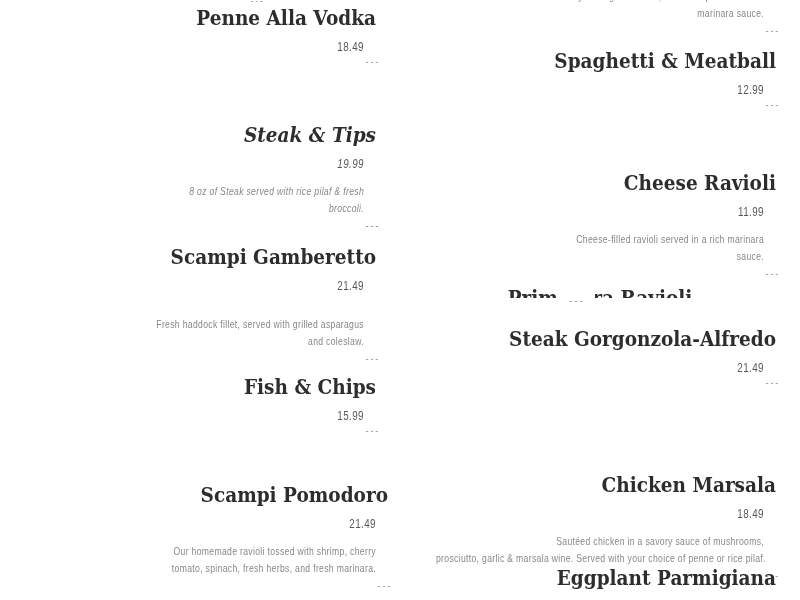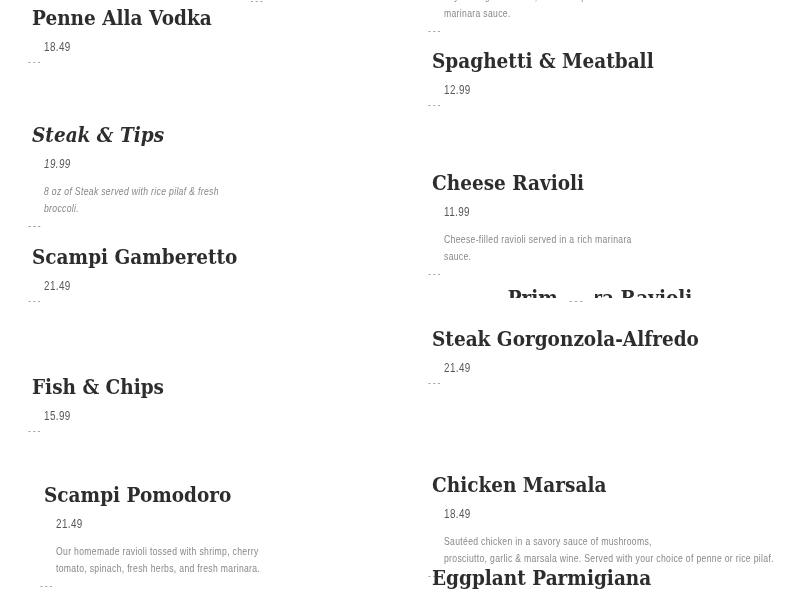--- a/index.html
+++ b/index.html
@@ -6,21 +6,21 @@
   body{
     width:800px;height:600px;overflow:hidden;background:#ffffff;
     position:relative;
     font-family:"Liberation Sans",sans-serif;
     -webkit-font-smoothing:antialiased;
   }
   .col{position:absolute;top:0;width:400px;height:600px;}
   .col-left{left:0;}
   .col-right{left:400px;}
 
-  .item{position:absolute;left:8px;width:100%;text-align:left;}
+  .item{position:absolute;left:0;width:100%;text-align:right;}
 
   .title{
     font-family:"DejaVu Serif","Liberation Serif",serif;
     font-weight:700;font-size:21px;line-height:22px;color:#2d2d2d;
     margin:0;transform:scaleX(.88);transform-origin:50% 50%;
     white-space:nowrap;
   }
   .price{
     margin-top:12px;font-size:12px;line-height:12px;color:#58585c;
     letter-spacing:.5px;transform:scaleX(.82);transform-origin:50% 50%;
@@ -76,20 +76,24 @@
     <div class="desc">
       <div class="dline">8 oz of Steak served with rice pilaf &amp; fresh</div>
       <div class="dline">broccoli.</div>
     </div>
     <div class="sep">---</div>
   </section>
 
   <section class="item pos-l2">
     <h2 class="title">Scampi Gamberetto</h2>
     <div class="price">21.49</div>
+    <div class="desc gap-lg">
+      <div class="dline">Fresh haddock fillet, served with grilled asparagus</div>
+      <div class="dline">and coleslaw.</div>
+    </div>
     <div class="sep">---</div>
   </section>
 
   <section class="item pos-l3">
     <h2 class="title">Fish &amp; Chips</h2>
     <div class="price">15.99</div>
     <div class="sep">---</div>
   </section>
 
   <section class="item pos-l4">

